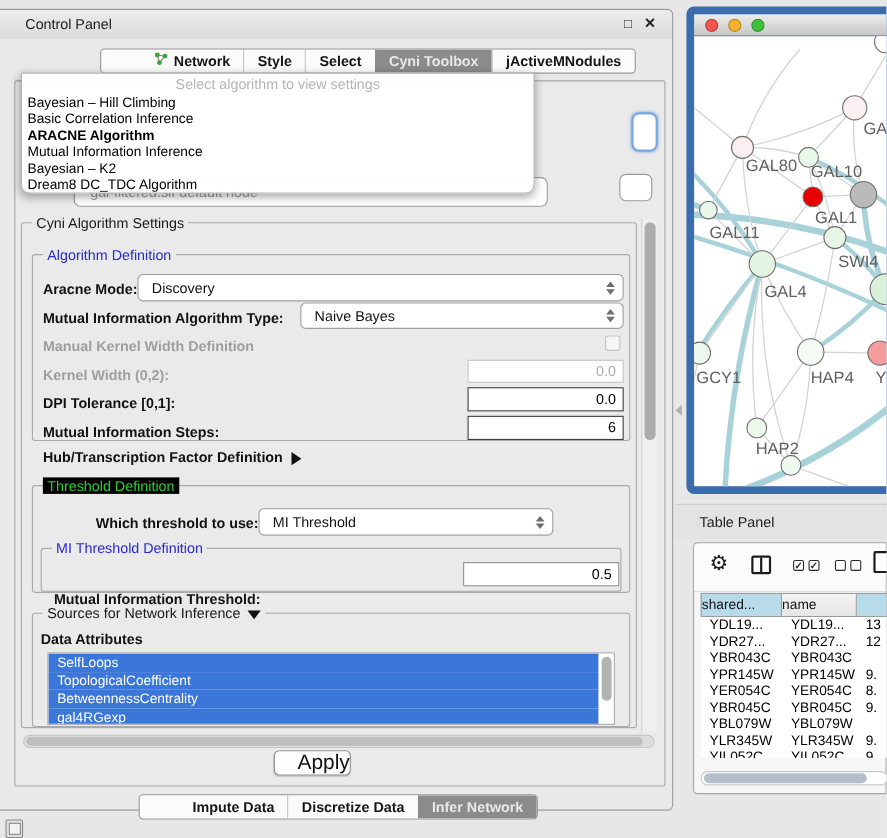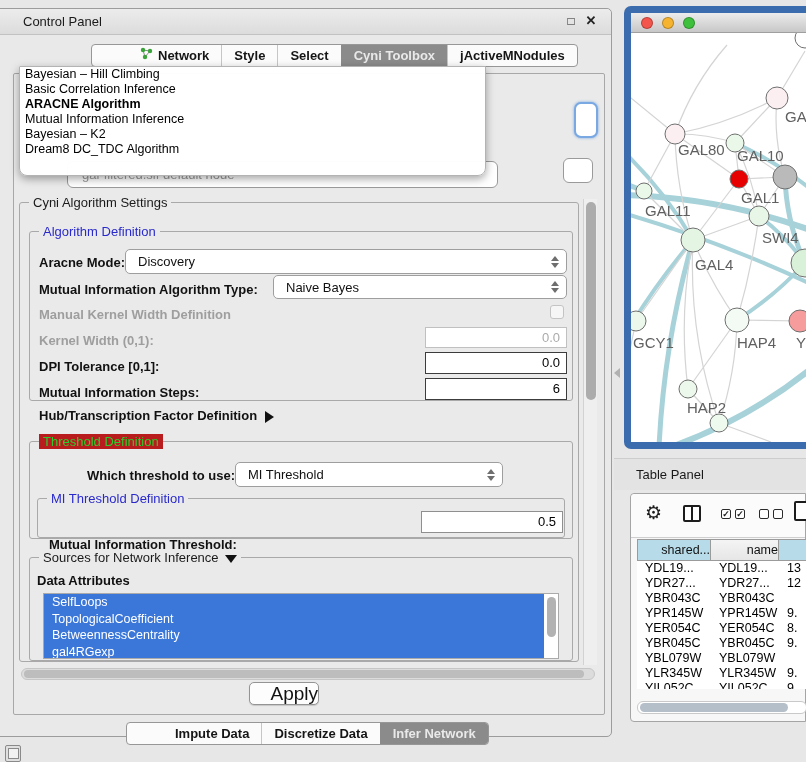--- a/index.html
+++ b/index.html
@@ -131,21 +131,21 @@
                border:2px solid #1c1c1c; border-radius:2px; background:#fff; }
   .cols-icon::after { content:""; position:absolute; left:6px; top:0; width:2px; height:13px; background:#1c1c1c; }
   .cbx-pair { position:absolute; top:15px; display:flex; gap:4px; }
   .cbx { width:10px; height:10px; border:1.5px solid #2a2a2a; border-radius:2px; background:#fff;
          font-size:9px; line-height:8px; text-align:center; color:#1a1a1a; font-weight:bold; }
   .page-icon { position:absolute; left:163px; top:7px; width:16px; height:20px;
                border:2px solid #1c1c1c; border-radius:2px; background:#fff; }
 
   .tp-header { position:absolute; left:6px; top:45px; width:170px; height:22px; display:flex; }
   .tp-hcell { height:22px; border:1px solid #9b9b9b; border-left:none; font-size:12.5px;
-              color:#111; text-align:right; line-height:20px; overflow:hidden; white-space:nowrap; }
+              color:#111; text-align:left; line-height:20px; overflow:hidden; white-space:nowrap; }
   .tp-hcell:first-child { border-left:1px solid #9b9b9b; }
   .tp-hcell.hl { background:#b7dbe9; }
   .tp-hcell.plain { background:linear-gradient(#f4f4f4,#e6e6e6); }
   .tp-rows { position:absolute; left:6px; top:67px; width:170px; height:128px;
              background:#fff; overflow:hidden; }
   .tp-row { display:flex; height:15px; line-height:15px; font-size:12.5px; color:#000; }
   .tp-cell { overflow:hidden; white-space:nowrap; padding-left:8px; }
   .tp-hscroll { position:absolute; left:6px; top:207px; width:170px; height:13px;
                 background:#fff; border:1px solid #c9c9c9; border-radius:6px; }
   .tp-hscroll .thumb { position:absolute; left:2px; top:1px; width:148px; height:9px;
@@ -218,33 +218,33 @@
     <span class="flabel" style="left:44px;top:273px;">Mutual Information Algorithm Type:</span>
     <div class="combo" style="left:278px;top:266px;width:294px;height:24px;">
       <span>Naive Bayes</span>
       <span class="stepper">
           <i class="up"></i>
           <i class="dn"></i>
         </span>
     </div>
     <span class="flabel dis" style="left:44px;top:298px;">Manual Kernel Width Definition</span>
     <div class="checkbox" style="left:555px;top:296px;"></div>
-    <span class="flabel dis" style="left:44px;top:324px;">Kernel Width (0,1):</span>
+    <span class="flabel dis" style="left:44px;top:324px;">Kernel Width (0,2):</span>
     <div class="tfield tf-gray" style="left:430px;top:318px;width:142px;height:21px;line-height:19px;">0.0</div>
     <span class="flabel" style="left:44px;top:350px;">DPI Tolerance [0,1]:</span>
     <div class="tfield tf-dark" style="left:430px;top:343px;width:142px;height:22px;line-height:19px;">0.0</div>
     <span class="flabel" style="left:44px;top:376px;">Mutual Information Steps:</span>
     <div class="tfield tf-dark" style="left:430px;top:369px;width:142px;height:22px;line-height:19px;">6</div>
 
     <span class="flabel" style="left:44px;top:399px;">
       <span>Hub/Transcription Factor Definition</span><span class="tri-right"></span>
     </span>
 
     <div class="gbox" style="left:34px;top:432px;width:544px;height:98px;">
-      <span class="gtitle t-green" style="background:#b91c1c;">Threshold Definition</span>
+      <span class="gtitle t-green" style="background:#000000;">Threshold Definition</span>
     </div>
     <span class="flabel" style="left:92px;top:459px;">Which threshold to use:</span>
     <div class="combo" style="left:240px;top:453px;width:268px;height:25px;">
       <span>MI Threshold</span>
       <span class="stepper">
           <i class="up"></i>
           <i class="dn"></i>
         </span>
     </div>
     <div class="gbox" style="left:42px;top:489px;width:528px;height:40px;">
@@ -281,20 +281,21 @@
         </div>
         <div class="tab">
           <span>Discretize Data</span>
         </div>
         <div class="tab sel">
           <span>Infer Network</span>
         </div>
       </div>
 
     <div class="dd-popup">
+      <div class="dd-placeholder">Select algorithm to view settings</div>
       <div id="dd-options">
           <div class="dd-item">Bayesian – Hill Climbing</div>
           <div class="dd-item">Basic Correlation Inference</div>
           <div class="dd-item dd-bold">ARACNE Algorithm</div>
           <div class="dd-item">Mutual Information Inference</div>
           <div class="dd-item">Bayesian – K2</div>
           <div class="dd-item">Dream8 DC_TDC Algorithm</div>
         </div>
     </div>
   </div>

